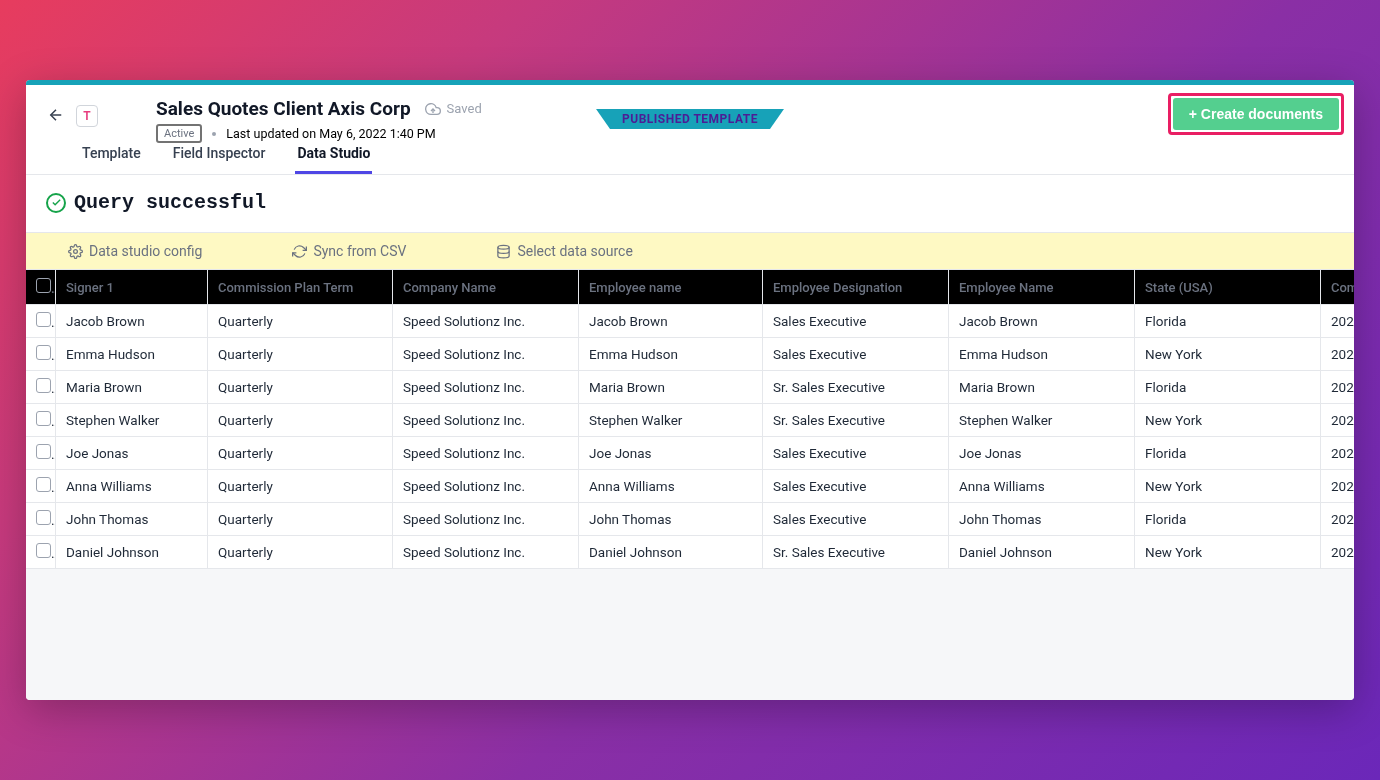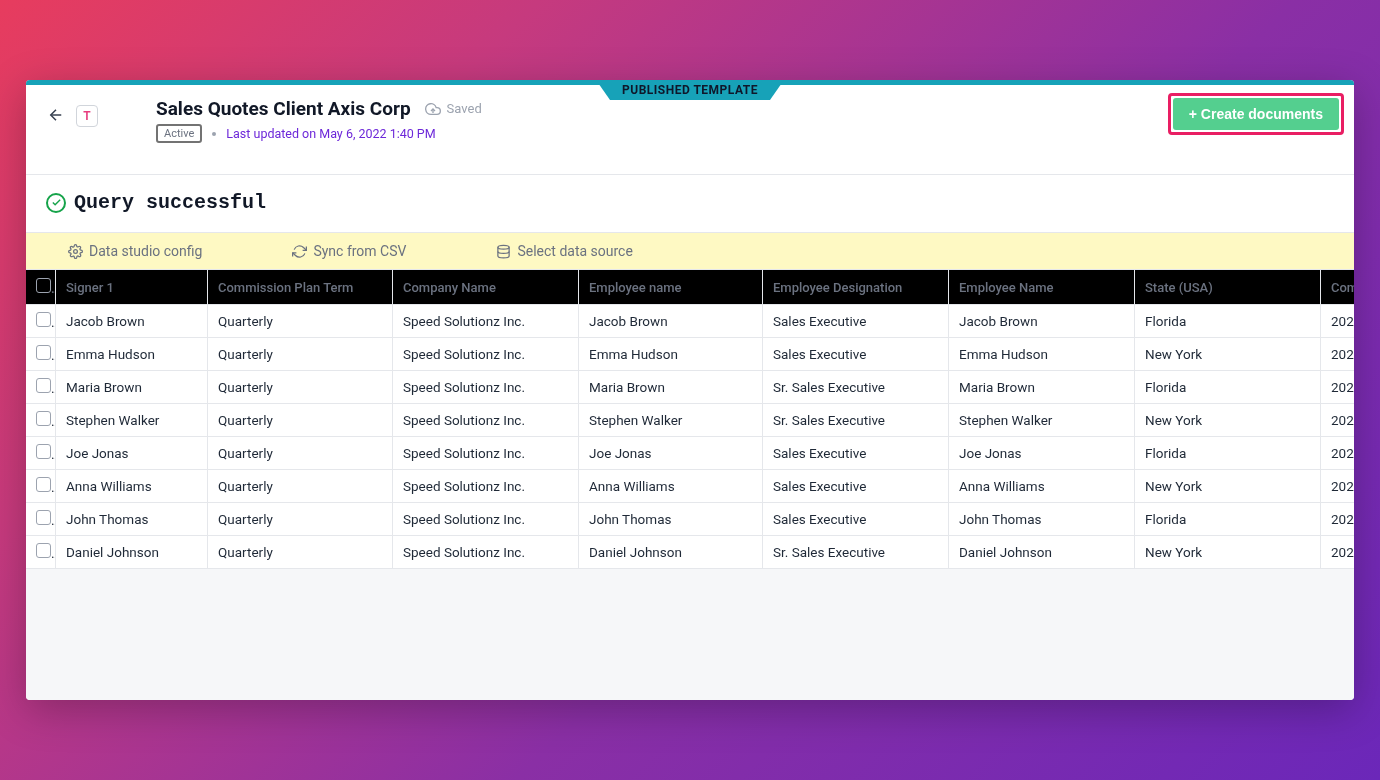--- a/index.html
+++ b/index.html
@@ -30,26 +30,27 @@
   }
   .published-badge-wrap {
     position: absolute;
     top: 0;
     left: 50%;
     transform: translateX(-50%);
     z-index: 5;
   }
   .published-badge {
     background: #17a2b8;
-    color: #0f172a;
+    color: #4c1d95;
     font-size: 12px;
     font-weight: 700;
     letter-spacing: .5px;
     padding: 3px 22px 3px 22px;
     position: relative;
+    margin-top: 29px;
   }
   .published-badge::before,
   .published-badge::after {
     content: "";
     position: absolute;
     bottom: 0;
     width: 0; height: 0;
     border-bottom: 19px solid #f6f7f9;
   }
   .published-badge::before { left: -15px; border-left: 15px solid #17a2b8; }
@@ -87,21 +88,21 @@
   .title-block { flex: 0 0 auto; padding-top: 2px; margin-left: 48px; }
   .title-line1 { display: flex; align-items: center; gap: 14px; }
   .title-text { font-size: 19px; font-weight: 700; color: #111827; }
   .saved-ind { display: inline-flex; align-items: center; gap: 6px; color: #9ca3af; font-size: 13px; }
   .meta-line { display: flex; align-items: center; gap: 10px; margin-top: 4px; }
   .status-badge {
     border: 2px solid #737373; border-radius: 3px;
     color: #6b7280; font-size: 11px; padding: 1px 6px;
   }
   .dot-sep { width:4px; height:4px; border-radius:50%; background:#9ca3af; }
-  .updated { color: #6d28d9; font-size: 12.5px; }
+  .updated { color: #000000; font-size: 12.5px; }
 
   .create-btn-wrap {
     position: absolute; right: 10px; top: 8px;
     border: 3px solid #e91e63;
     border-radius: 4px;
     padding: 2px;
   }
   .create-btn {
     background: #54cf8f;
     color: #fff;
@@ -245,20 +246,25 @@
         <span class="status-badge">Active</span>
         <span class="dot-sep"></span>
         <span class="updated">Last updated on May 6, 2022 1:40 PM</span>
       </div>
     </div>
 
     <div class="create-btn-wrap">
       <button class="create-btn">+ Create documents</button>
     </div>
 
+    <div class="tabs">
+      <div class="tab">Template</div>
+      <div class="tab">Field Inspector</div>
+      <div class="tab active">Data Studio</div>
+    </div>
   </div>
 
   <div class="status-row">
     <span class="check-circle">
       <svg width="11" height="11" viewBox="0 0 24 24" fill="none" stroke="currentColor" stroke-width="3">
           <polyline points="20 6 9 17 4 12"></polyline>
         </svg>
     </span>
     <span class="status-text">Query successful</span>
   </div>

